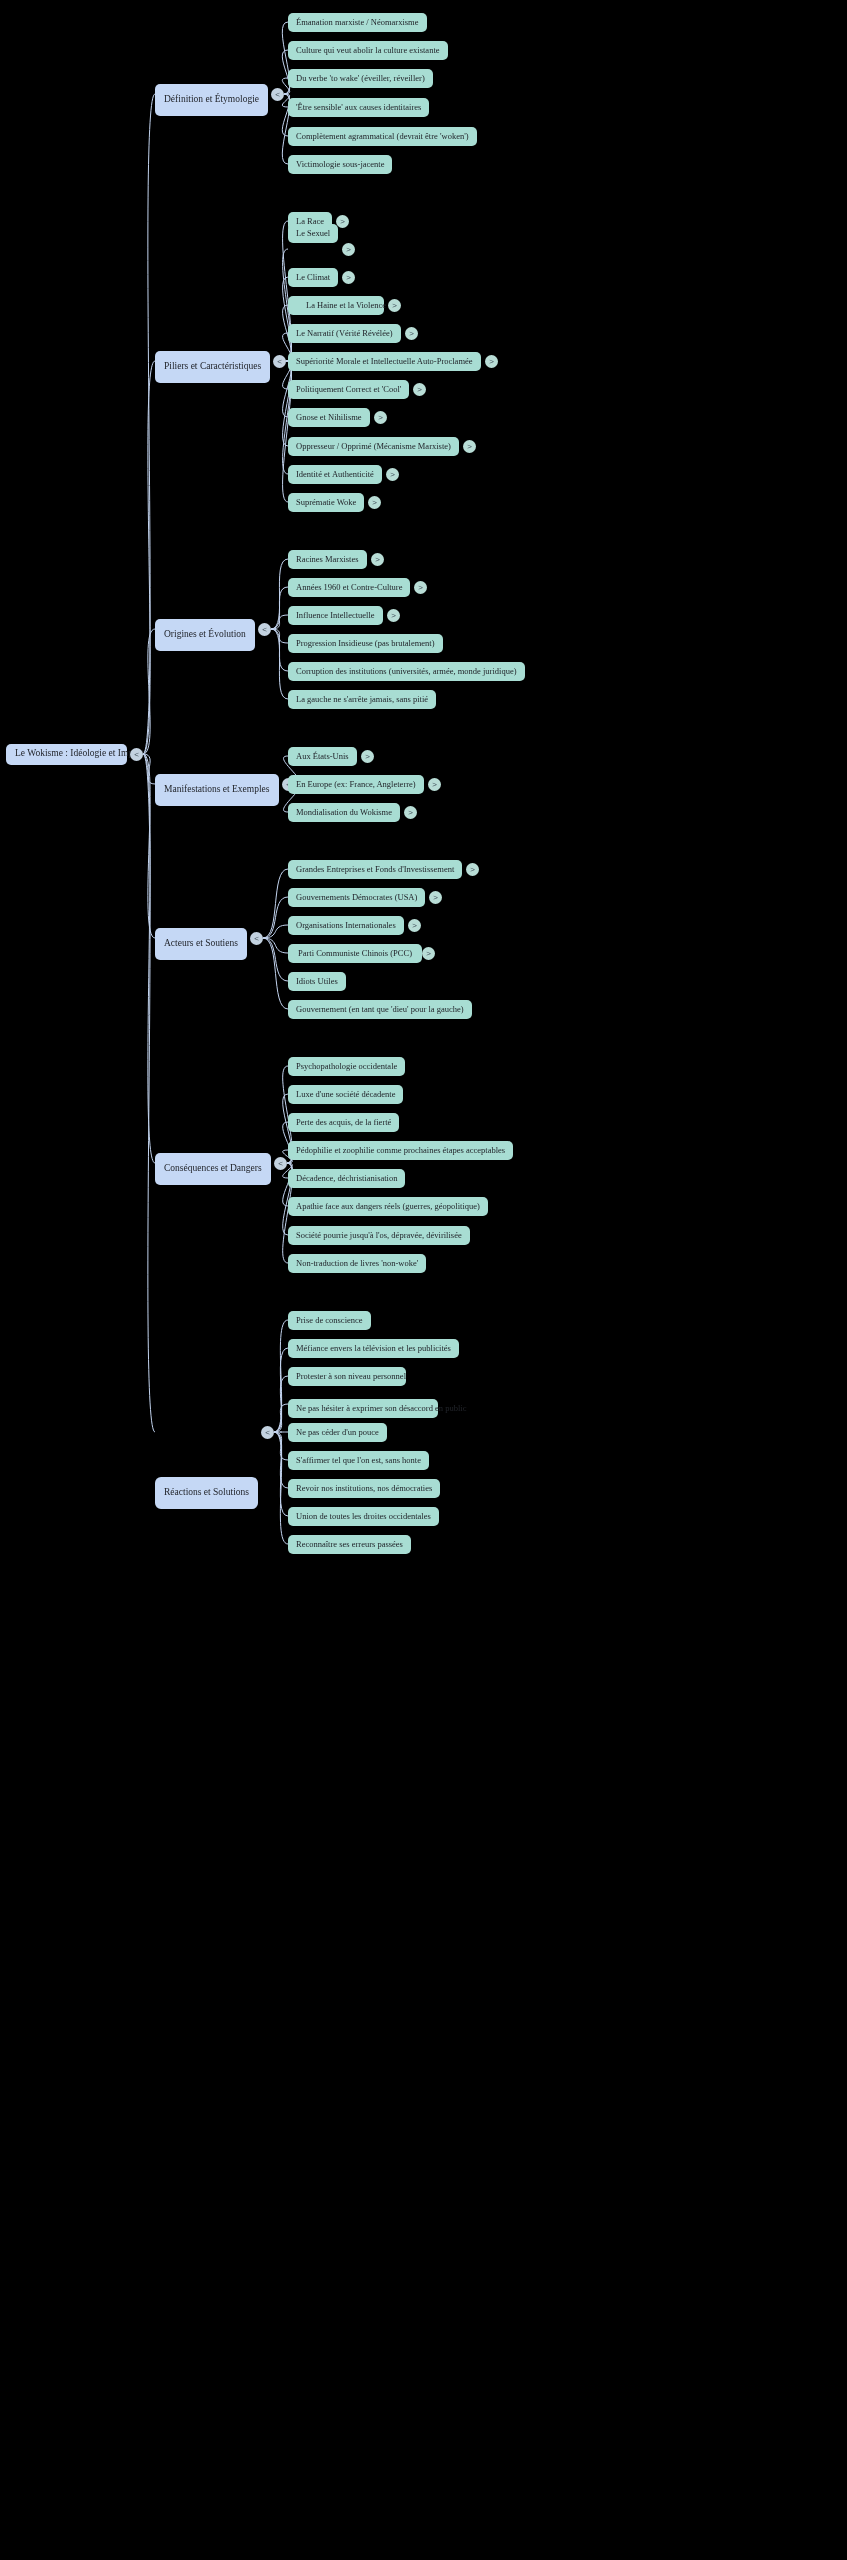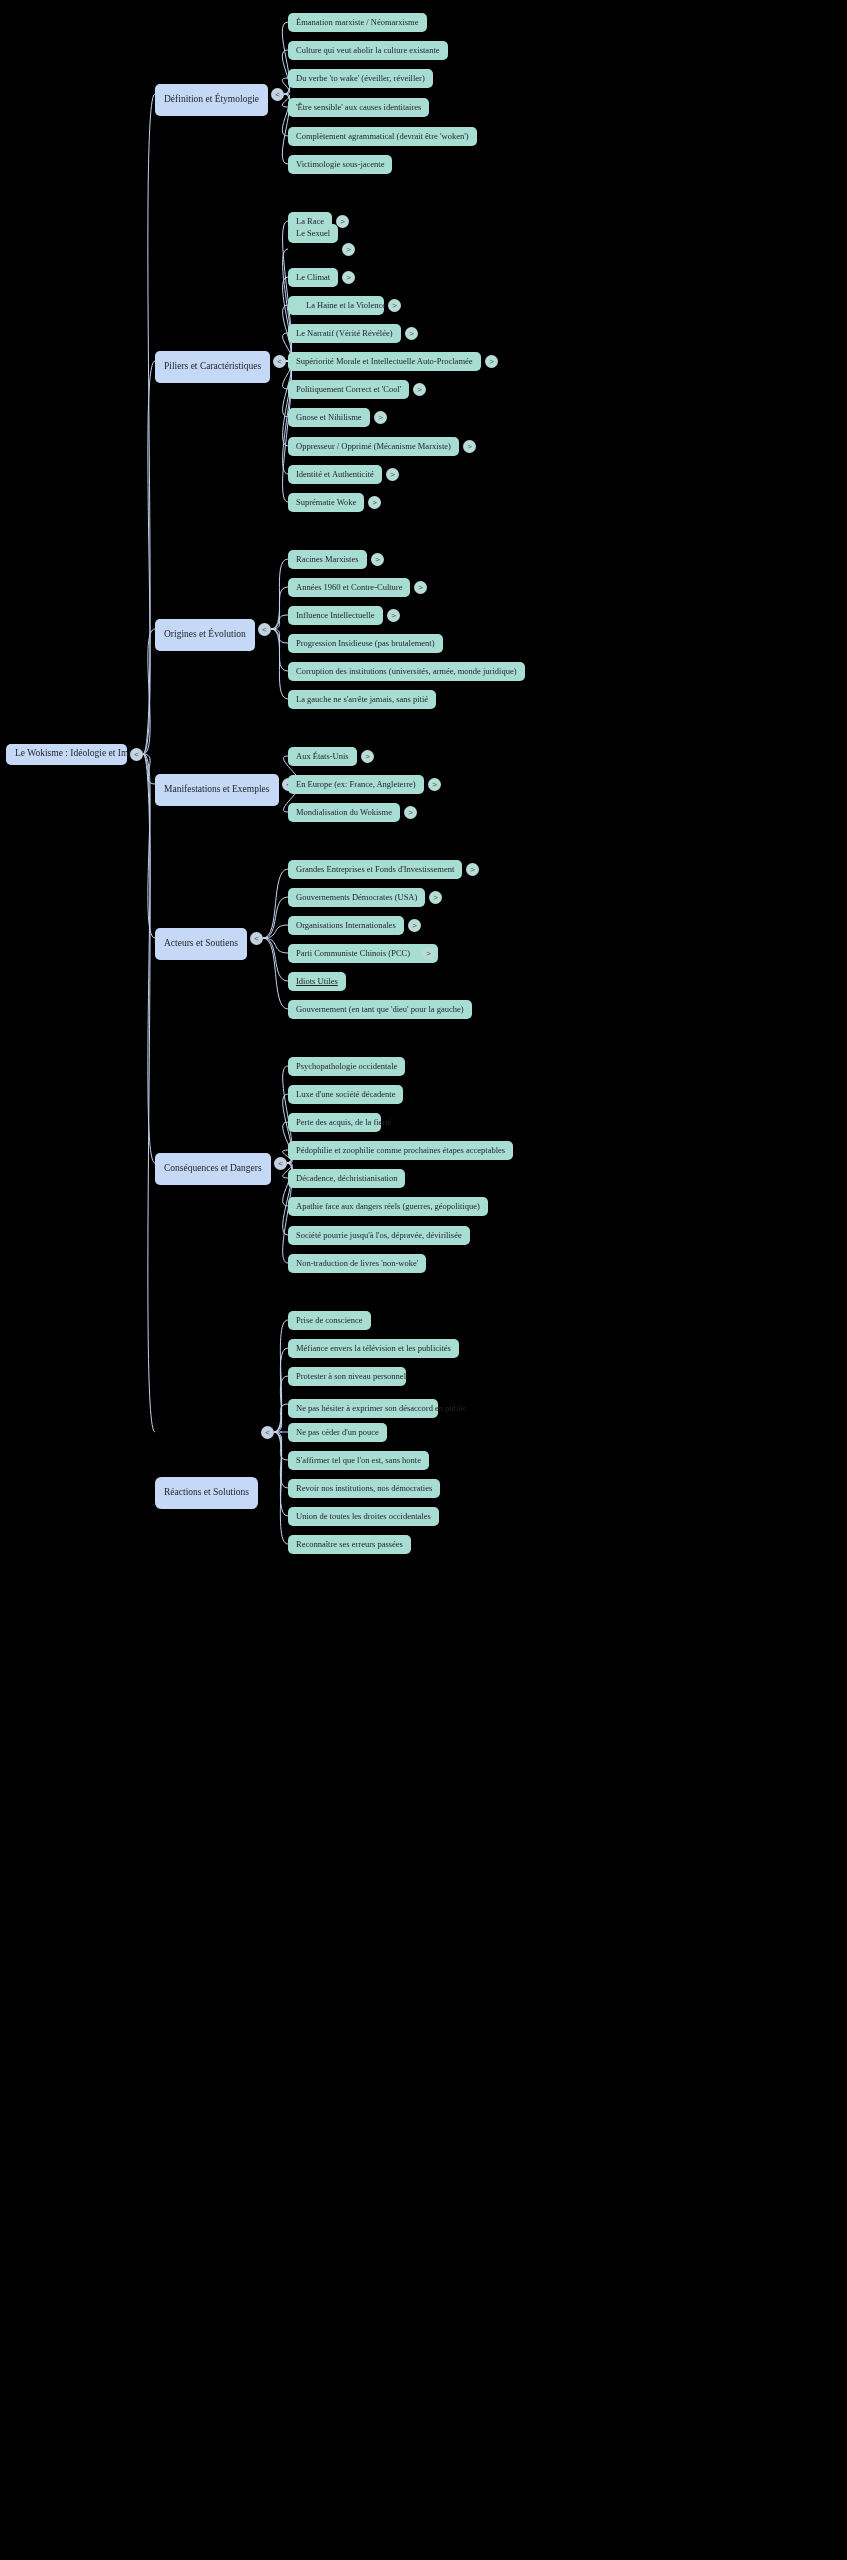--- a/index.html
+++ b/index.html
@@ -260,41 +260,41 @@
     </div>
     <div class="toggle" style="left: 466px; top: 862.5px;">&gt;</div>
     <div class="node node-leaf" style="left: 288px; top: 887.5px; width: 137px;">
       <span>Gouvernements Démocrates (USA)</span>
     </div>
     <div class="toggle" style="left: 429px; top: 890.5px;">&gt;</div>
     <div class="node node-leaf" style="left: 288px; top: 915.5px; width: 116px;">
       <span>Organisations Internationales</span>
     </div>
     <div class="toggle" style="left: 408px; top: 918.5px;">&gt;</div>
-    <div class="node node-leaf" style="left: 288px; top: 943.5px; width: 150px;">
+    <div class="node node-leaf" style="left: 288px; top: 943.5px; width: 134px; justify-content: center;">
       <span>Parti Communiste Chinois (PCC)</span>
     </div>
     <div class="toggle" style="left: 422px; top: 946.5px;">&gt;</div>
-    <div class="node node-leaf" style="left: 288px; top: 971.5px; width: 58px; text-decoration: underline;">
+    <div class="node node-leaf" style="left: 288px; top: 971.5px; width: 58px;">
       <span>Idiots Utiles</span>
     </div>
     <div class="node node-leaf" style="left: 288px; top: 999.5px; width: 184px;">
       <span>Gouvernement (en tant que 'dieu' pour la gauche)</span>
     </div>
     <div class="node node-branch" style="left: 155px; top: 1152.5px; width: 116px;">
       <span>Conséquences et Dangers</span>
     </div>
     <div class="toggle toggle-branch" style="left: 274px; top: 1156.5px;">&lt;</div>
     <div class="node node-leaf" style="left: 288px; top: 1056.5px; width: 117px;">
       <span>Psychopathologie occidentale</span>
     </div>
     <div class="node node-leaf" style="left: 288px; top: 1084.5px; width: 115px;">
       <span>Luxe d'une société décadente</span>
     </div>
-    <div class="node node-leaf" style="left: 288px; top: 1112.5px; width: 93px;">
+    <div class="node node-leaf" style="left: 288px; top: 1112.5px; width: 111px;">
       <span>Perte des acquis, de la fierté</span>
     </div>
     <div class="node node-leaf" style="left: 288px; top: 1140.5px; width: 225px;">
       <span>Pédophilie et zoophilie comme prochaines étapes acceptables</span>
     </div>
     <div class="node node-leaf" style="left: 288px; top: 1168.5px; width: 117px;">
       <span>Décadence, déchristianisation</span>
     </div>
     <div class="node node-leaf" style="left: 288px; top: 1196.5px; width: 200px;">
       <span>Apathie face aux dangers réels (guerres, géopolitique)</span>

